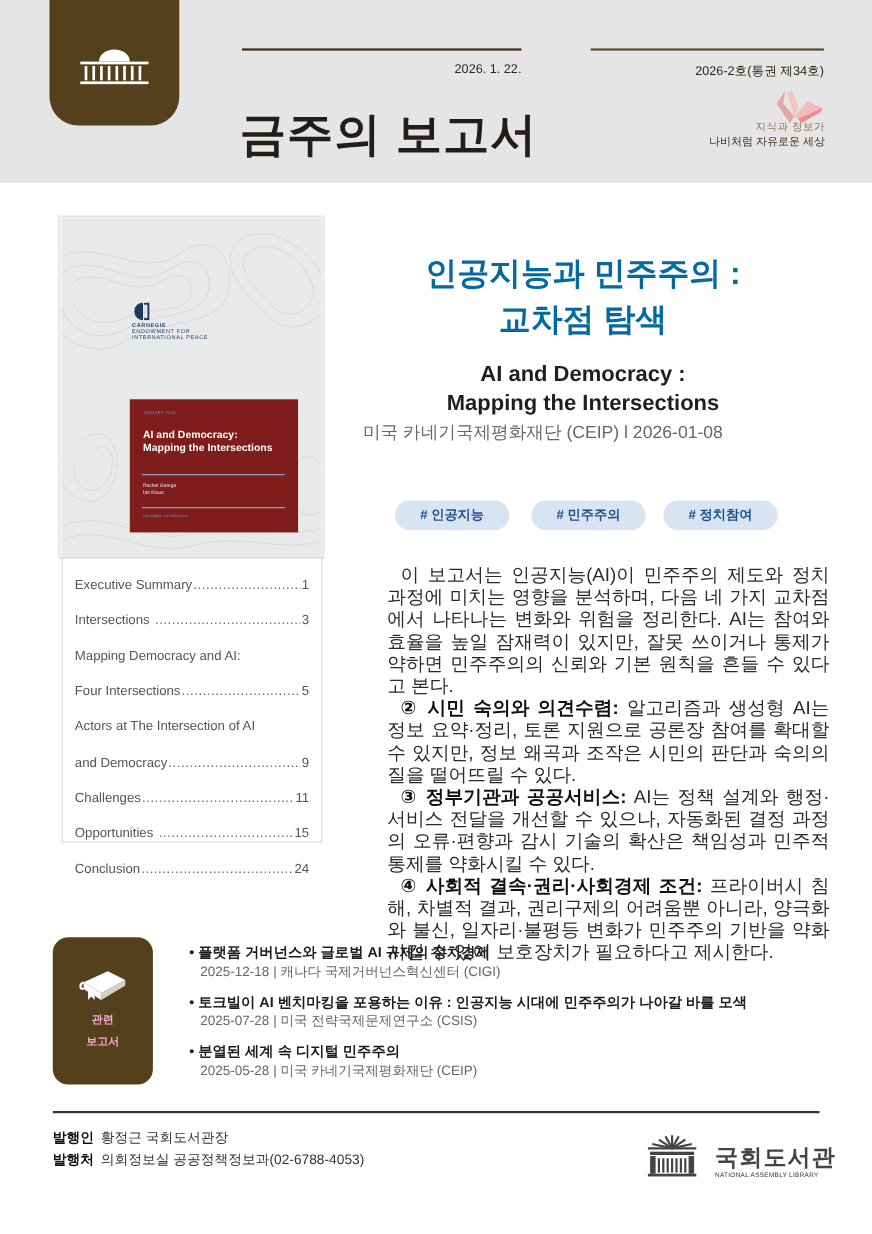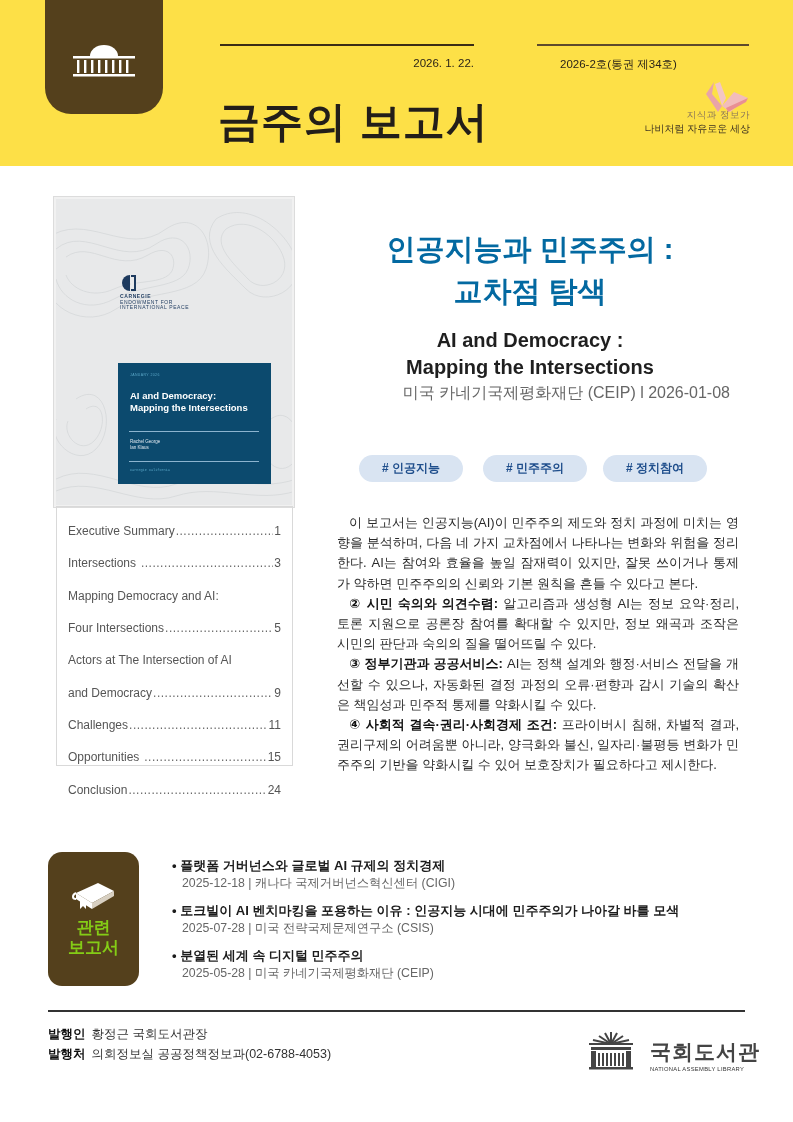--- a/index.html
+++ b/index.html
@@ -1,70 +1,70 @@
 <!DOCTYPE html>
 <html><head>
 <meta charset="utf-8">
 <style>
   * { box-sizing: border-box; margin: 0; padding: 0; }
   html, body { width: 793px; height: 1122px; background: #ffffff; overflow: hidden; }
   body { position: relative; font-family: "Liberation Sans", "DejaVu Sans", sans-serif; color: #222; }
 
   
-  .header { position: absolute; left: 0; top: 0; width: 793px; height: 166px; background: #fde047; }
+  .header { position: absolute; left: 0; top: 0; width: 793px; height: 166px; background: #e5e5e5; }
   .logo-tab { position: absolute; left: 45px; top: 0; width: 118px; height: 114px; background: #54401c; border-radius: 0 0 26px 26px; }
   .logo-tab svg { position: absolute; left: 27px; top: 44px; }
   .rule-left { position: absolute; left: 220px; top: 44px; width: 254px; height: 1.5px; background: #3a2c15; }
   .rule-right { position: absolute; left: 537px; top: 44px; width: 212px; height: 1.5px; background: #5e4a2c; }
   .issue-date { position: absolute; left: 380px; top: 57px; width: 94px; text-align: right; font-size: 11.5px; color: #2b2418; }
-  .issue-no { position: absolute; left: 560px; top: 57px; width: 189px; font-size: 11.5px; color: #2b2418; }
+  .issue-no { position: absolute; left: 560px; top: 57px; width: 189px; text-align: right; font-size: 11.5px; color: #2b2418; }
   .main-title { position: absolute; left: 218px; top: 94px; font-size: 42px; font-weight: bold; color: #231e19; letter-spacing: 1px; }
   .slogan-icon { position: absolute; left: 704px; top: 80px; }
   .slogan { position: absolute; left: 640px; top: 109px; width: 110px; text-align: right; }
   .slogan .l1 { font-size: 9.5px; color: #8a7558; letter-spacing: 0.5px; }
   .slogan .l2 { font-size: 10px; color: #3b3020; }
 
   
   .cover { position: absolute; left: 54px; top: 197px; width: 240px; height: 310px; background: #e8e9ea; border: 2px solid #f1f1f1; box-shadow: 0 0 0 1px #dcdcdc; overflow: hidden; }
   .cover .contour { position: absolute; left: 0; top: 0; }
   .cover .c-logo { position: absolute; left: 66px; top: 76px; width: 14px; height: 16px; }
   .cover .c-name { position: absolute; left: 64px; top: 95px; font-size: 5px; line-height: 5.5px; color: #1d3a5e; letter-spacing: 0.6px; }
   .cover .c-name b { font-weight: bold; }
-  .cover .navy { position: absolute; left: 62px; top: 164px; width: 153px; height: 121px; background: #0c4a6e; }
+  .cover .navy { position: absolute; left: 62px; top: 164px; width: 153px; height: 121px; background: #7f1d1d; }
   .cover .navy .month { position: absolute; left: 12px; top: 10px; font-size: 3.5px; color: #5aa6c7; letter-spacing: 0.4px; }
   .cover .navy .ctitle { position: absolute; left: 12px; top: 27px; font-size: 9.5px; font-weight: bold; color: #ffffff; line-height: 12px; }
   .cover .navy .r1 { position: absolute; left: 11px; top: 68px; width: 130px; height: 1px; background: #8cb4cf; }
   .cover .navy .authors { position: absolute; left: 12px; top: 76px; font-size: 4.5px; line-height: 6px; color: #e0e8ef; }
   .cover .navy .r2 { position: absolute; left: 11px; top: 98px; width: 130px; height: 1px; background: #8cb4cf; }
   .cover .navy .imprint { position: absolute; left: 12px; top: 105px; font-size: 3.5px; color: #5aa6c7; font-family: "Liberation Mono", monospace; }
 
   
   .toc { position: absolute; left: 56px; top: 506px; width: 237px; height: 260px; border: 1.5px solid #d9d9d9; padding: 8px 11px 0 11px; }
   .toc-row { height: 32.3px; display: flex; align-items: center; font-size: 12px; color: #555; }
   .toc-row .t { white-space: nowrap; }
   .toc-row .dots { flex: 1; overflow: hidden; white-space: nowrap; color: #666; margin: 0 1px; letter-spacing: 0.5px; }
   .toc-row .p { white-space: nowrap; }
 
   
   .title-ko { position: absolute; left: 330px; top: 228px; width: 400px; text-align: center; font-size: 29px; font-weight: bold; line-height: 42px; color: #0369a1; }
   .title-en { position: absolute; left: 330px; top: 327px; width: 400px; text-align: center; font-size: 20px; font-weight: bold; line-height: 27px; color: #1f1f1f; }
-  .source { position: absolute; left: 330px; top: 383px; width: 400px; text-align: right; font-size: 16px; color: #666; }
+  .source { position: absolute; left: 330px; top: 383px; width: 400px; text-align: left; font-size: 16px; color: #666; }
 
   .tags { position: absolute; left: 359px; top: 455px; width: 350px; height: 28px; }
   .tag { position: absolute; top: 0; height: 27px; width: 104px; border-radius: 14px; background: #d9e4f2; color: #1f4e8c; font-size: 12px; font-weight: bold; display: flex; align-items: center; justify-content: center; }
 
   
-  .body-text { position: absolute; left: 337px; top: 513px; width: 402px; font-size: 13px; line-height: 20.2px; color: #2a2a2a; text-align: justify; }
+  .body-text { position: absolute; left: 352px; top: 513px; width: 402px; font-size: 17px; line-height: 20.2px; color: #2a2a2a; text-align: justify; }
   .body-text p { text-indent: 12px; }
   .body-text b { font-weight: bold; color: #111; }
 
   
   .rel-box { position: absolute; left: 48px; top: 852px; width: 91px; height: 134px; background: #54401c; border-radius: 14px; }
   .rel-box svg { position: absolute; left: 24px; top: 27px; }
-  .rel-box .lbl { position: absolute; left: 0; top: 66px; width: 91px; text-align: center; color: #84cc16; font-weight: bold; font-size: 17px; line-height: 20px; }
+  .rel-box .lbl { position: absolute; left: 0; top: 66px; width: 91px; text-align: center; color: #f9a8d4; font-weight: bold; font-size: 10px; line-height: 20px; }
   .rel-list { position: absolute; left: 172px; top: 857px; width: 590px; }
   .rel-item { height: 45px; }
   .rel-item .rt { font-size: 13px; font-weight: bold; color: #1c1c1c; line-height: 18px; }
   .rel-item .rt::before { content: "• "; font-weight: bold; }
   .rel-item .rm { font-size: 12.3px; color: #666; line-height: 17px; padding-left: 10px; }
 
   
   .footer-rule { position: absolute; left: 48px; top: 1010px; width: 697px; height: 1.5px; background: #333; }
   .pub { position: absolute; left: 48px; top: 1024px; font-size: 12.5px; line-height: 20px; color: #333; }
   .pub b { color: #111; margin-right: 6px; }

